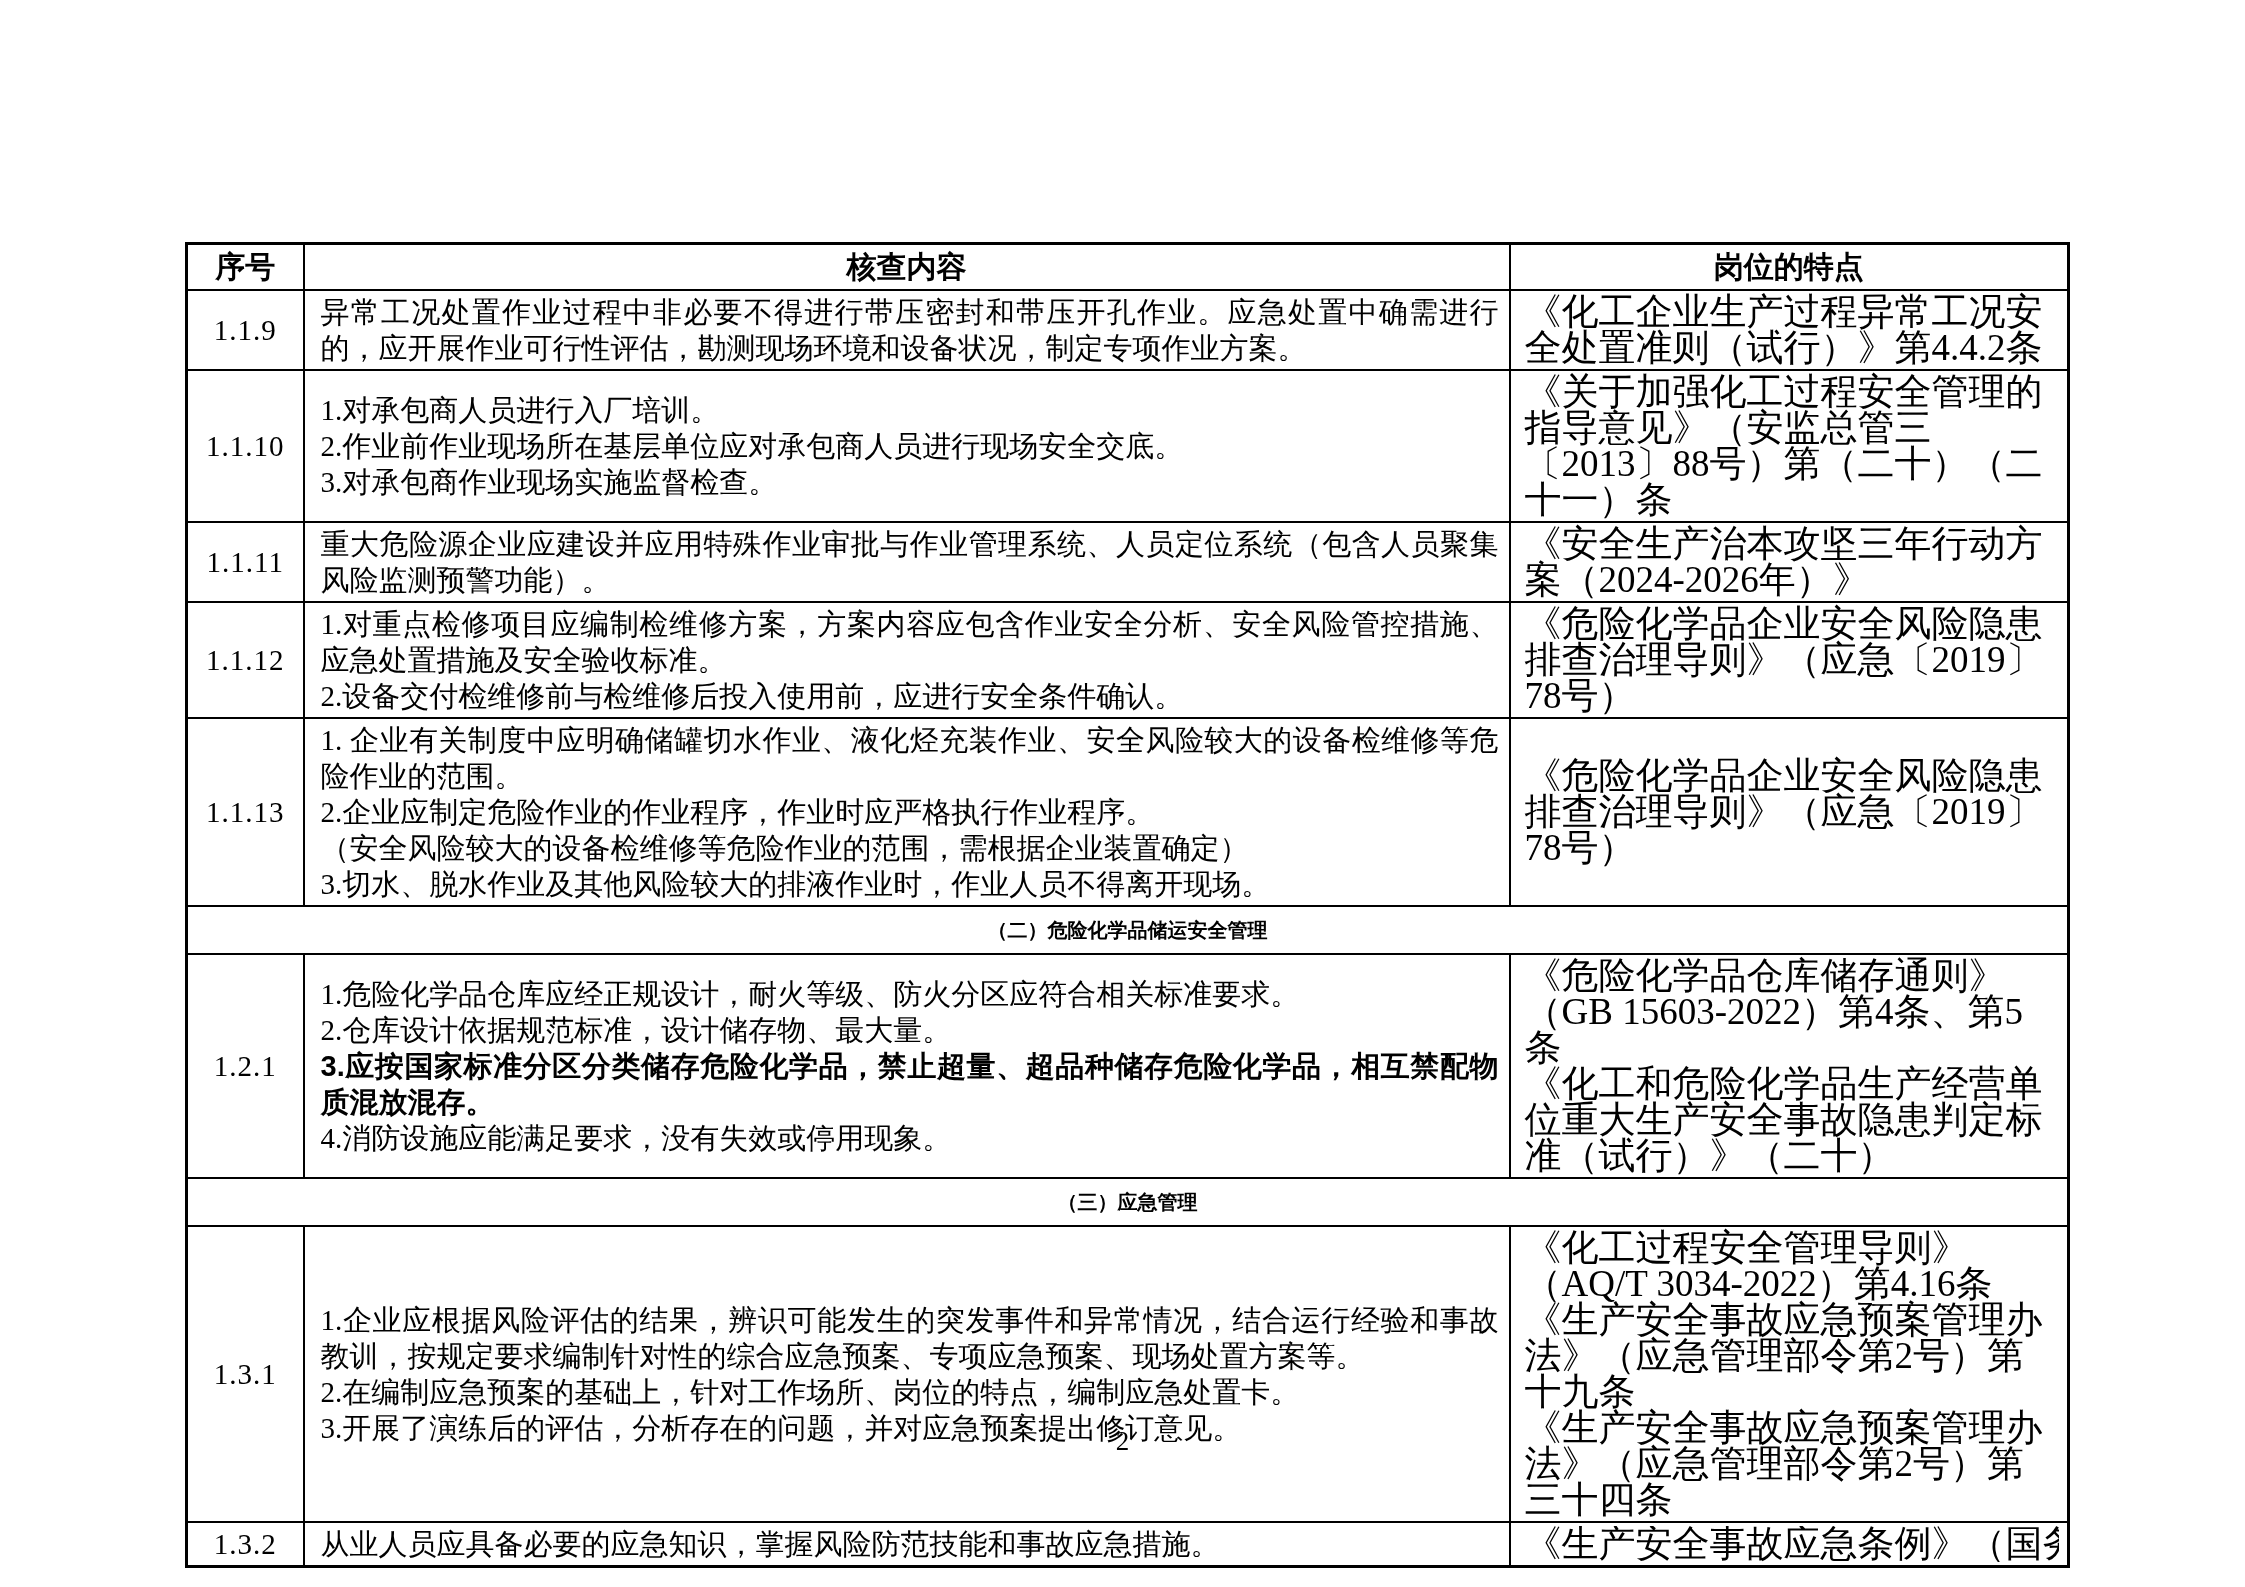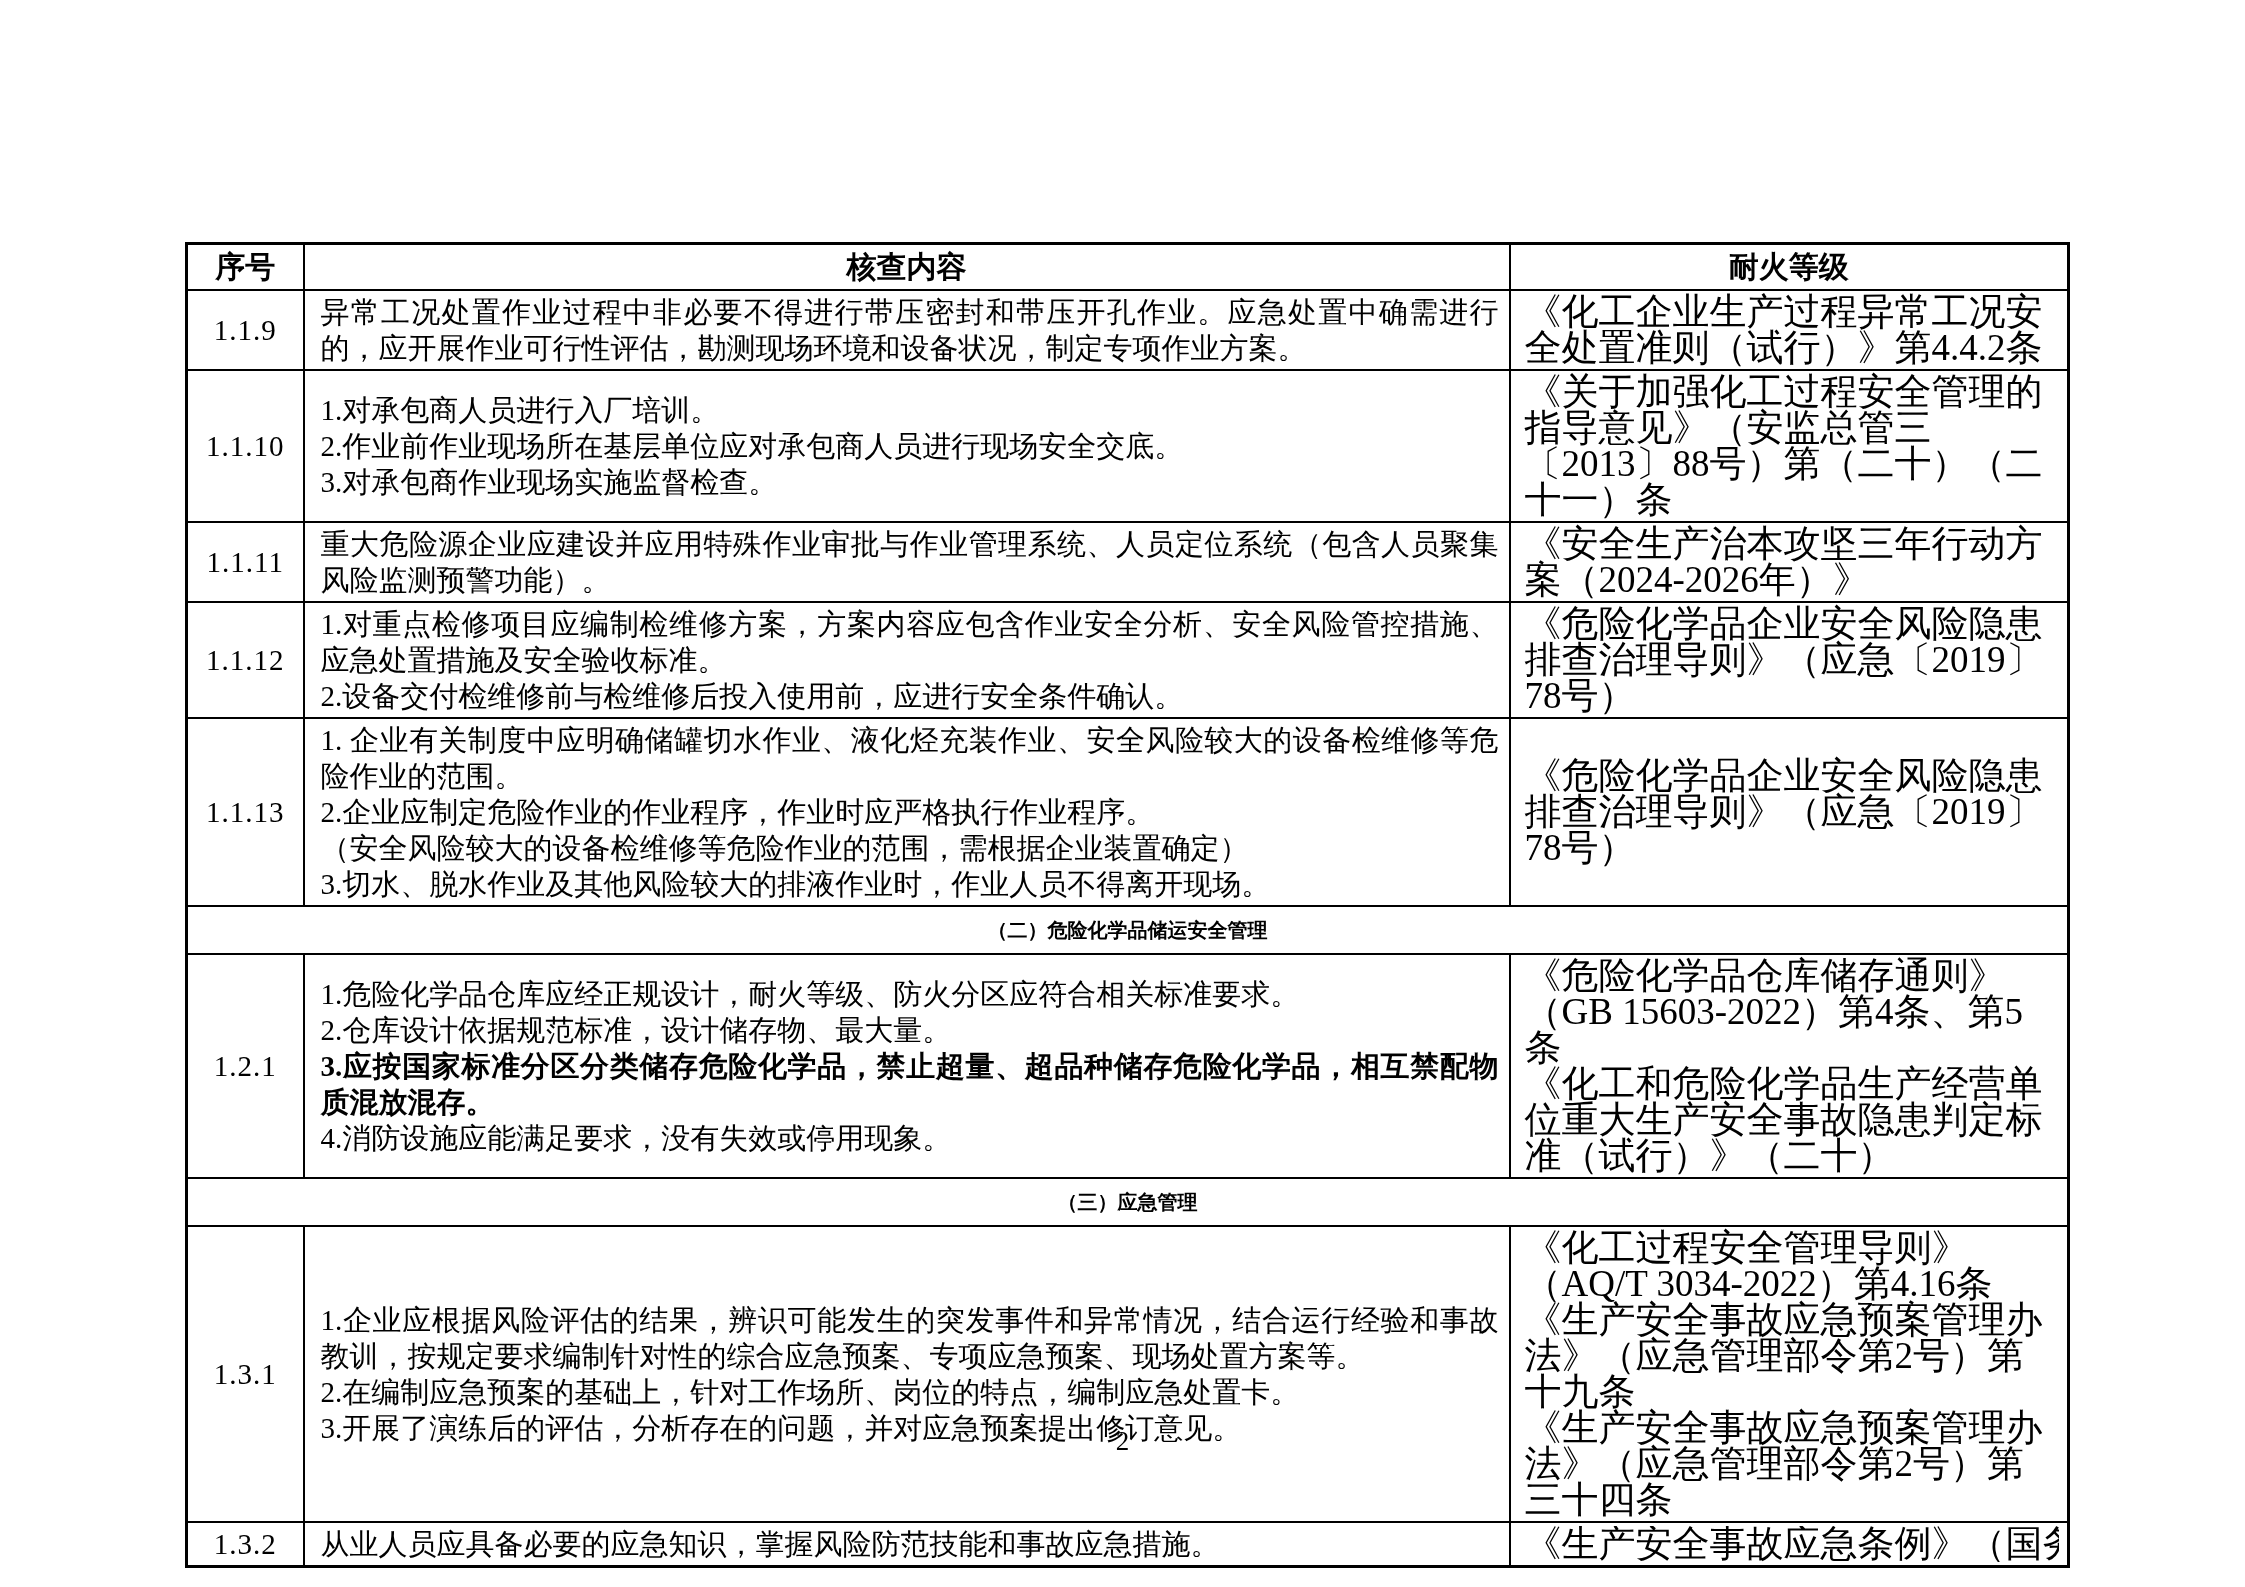--- a/index.html
+++ b/index.html
@@ -55,21 +55,21 @@
   }
   td.cell-basis {
     font-size: 37px;
     line-height: 36px;
     padding: 3px 8px 3px 14px;
     text-align: left;
   }
   .item { margin: 0; }
   .item.bold {
     font-weight: bold;
-    font-family: Liberation Serif, serif;
+    font-family: Liberation Sans, sans-serif;
   }
   .item.nowrap { white-space: nowrap; overflow: hidden; }
   tr.section td {
     font-family: "Liberation Sans", "DejaVu Sans", sans-serif;
     font-weight: bold;
     font-size: 20px;
     text-align: center;
     height: 44px;
     padding: 1px 4px;
   }
@@ -91,21 +91,21 @@
   <table class="audit">
     <colgroup>
       <col class="c-serial">
       <col class="c-content">
       <col class="c-basis">
     </colgroup>
     <thead>
       <tr>
         <th class="hdr">序号</th>
         <th class="hdr">核查内容</th>
-        <th class="hdr">耐火等级</th>
+        <th class="hdr">岗位的特点</th>
       </tr>
     </thead>
     <tbody id="table-body">
 
     <tr>
           <td class="cell-serial">1.1.9</td>
           <td class="cell-content">
             <div class="item">异常工况处置作业过程中非必要不得进行带压密封和带压开孔作业。应急处置中确需进行的，应开展作业可行性评估，勘测现场环境和设备状况，制定专项作业方案。</div>
           </td>
           <td class="cell-basis">

